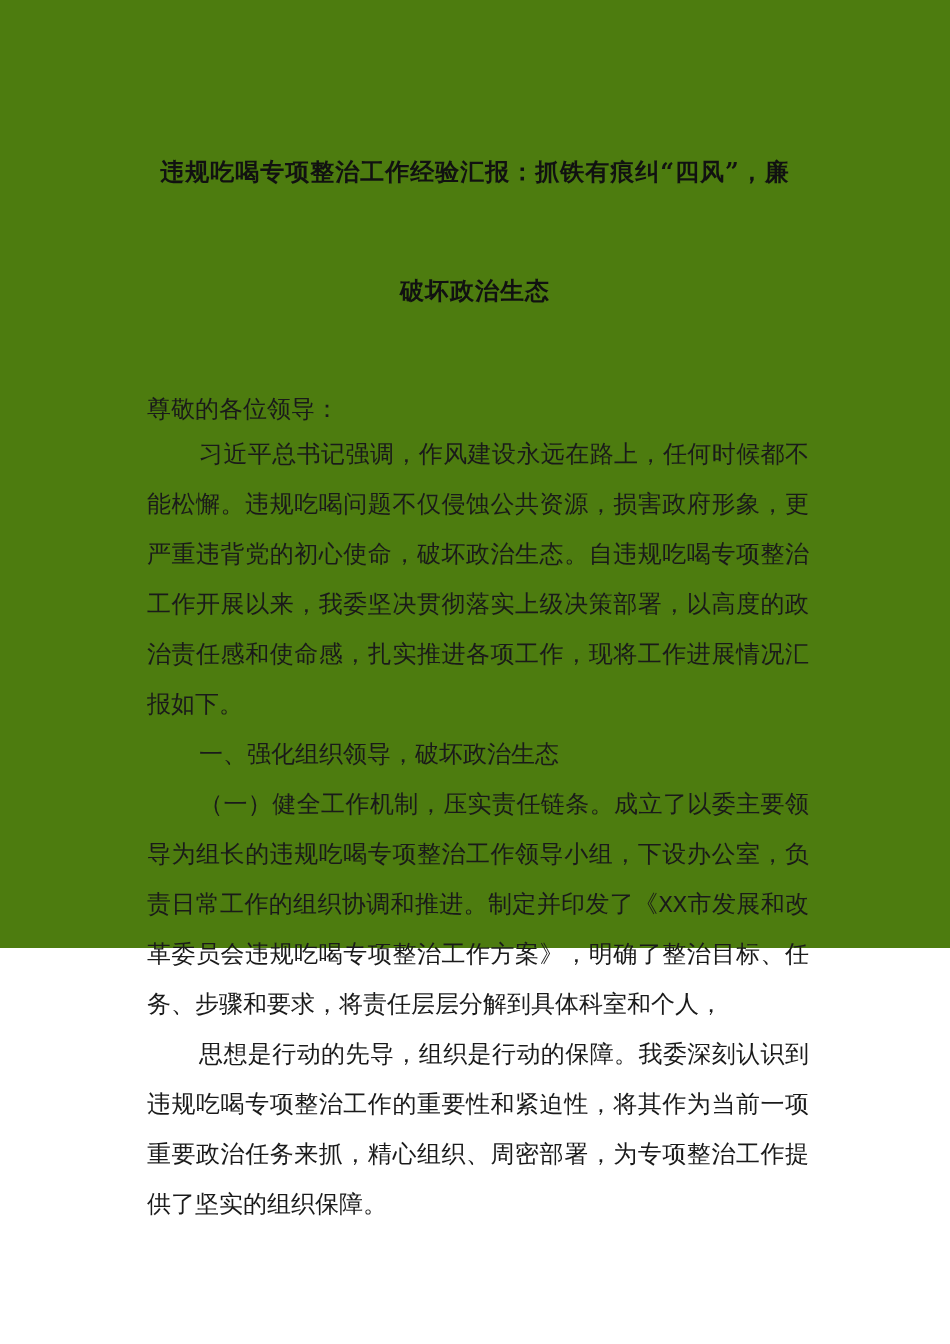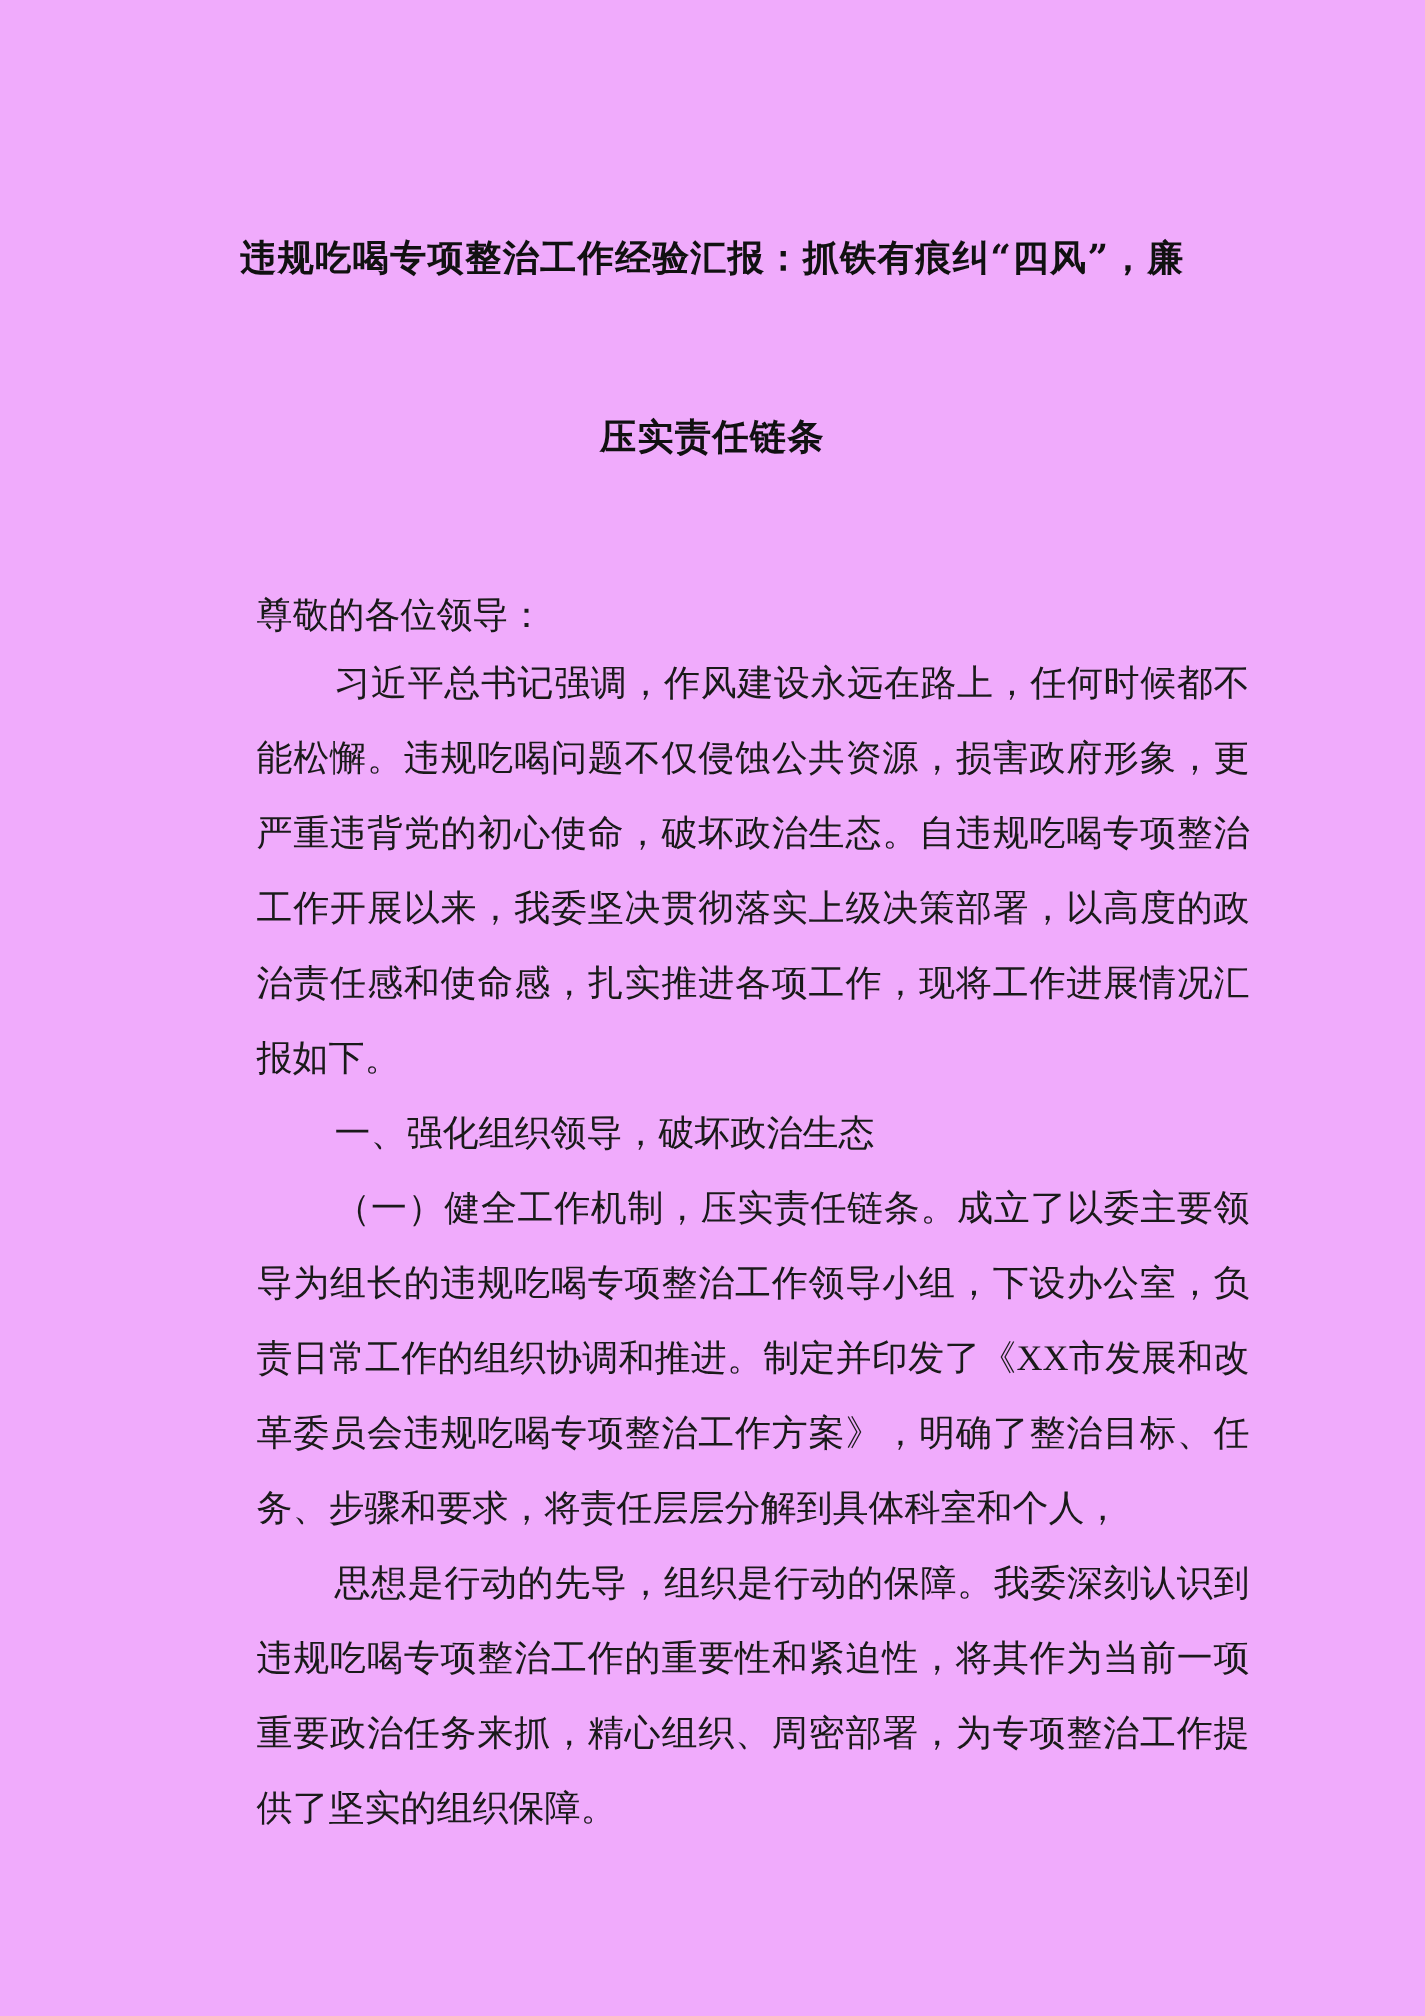--- a/index.html
+++ b/index.html
@@ -1,41 +1,41 @@
 <!DOCTYPE html>
 <html><head>
 <meta charset="utf-8">
 <style>
   html, body { margin: 0; padding: 0; background: #ffffff; }
   body { width: 950px; height: 1344px; position: relative; overflow: hidden; }
-  .page { position: absolute; left: 0; top: 0; width: 950px; height: 1344px; background: #f0abfc; }
+  .page { position: absolute; left: 0; top: 0; width: 950px; height: 948px; background: #4d7c0f; }
   .title {
     position: absolute; left: 0; width: 950px; text-align: center;
     font-family: "DejaVu Serif", "Liberation Serif", serif;
     font-weight: bold; font-size: 24px; color: #111; letter-spacing: 1px;
     white-space: nowrap;
   }
   .t1 { top: 156px; }
   .t2 { top: 275px; }
   .body-text {
     position: absolute; left: 147px; width: 662px;
-    font-family: Liberation Serif, serif;
-    font-size: 24px; color: #1a1a1a; line-height: 50px; margin-left: 24px;
+    font-family: Liberation Mono, monospace;
+    font-size: 24px; color: #1a1a1a; line-height: 50px;
   }
   .para { margin: 0; text-align: justify; text-align-last: left; }
   .indent { text-indent: 52px; }
   .salutation { top: 386px; }
   .content { top: 431px; }
 </style>
 </head>
 <body>
 
 <div class="page">
   <div class="title t1">违规吃喝专项整治工作经验汇报：抓铁有痕纠“四风”，廉</div>
-  <div class="title t2">压实责任链条</div>
+  <div class="title t2">破坏政治生态</div>
 
   <div class="body-text salutation">尊敬的各位领导：</div>
 
   <div class="body-text content">
     <p class="para indent">习近平总书记强调，作风建设永远在路上，任何时候都不能松懈。违规吃喝问题不仅侵蚀公共资源，损害政府形象，更严重违背党的初心使命，破坏政治生态。自违规吃喝专项整治工作开展以来，我委坚决贯彻落实上级决策部署，以高度的政治责任感和使命感，扎实推进各项工作，现将工作进展情况汇报如下。</p>
     <p class="para indent">一、强化组织领导，破坏政治生态</p>
     <p class="para indent">（一）健全工作机制，压实责任链条。成立了以委主要领导为组长的违规吃喝专项整治工作领导小组，下设办公室，负责日常工作的组织协调和推进。制定并印发了《XX市发展和改革委员会违规吃喝专项整治工作方案》，明确了整治目标、任务、步骤和要求，将责任层层分解到具体科室和个人，</p>
     <p class="para indent">思想是行动的先导，组织是行动的保障。我委深刻认识到违规吃喝专项整治工作的重要性和紧迫性，将其作为当前一项重要政治任务来抓，精心组织、周密部署，为专项整治工作提供了坚实的组织保障。</p>
   </div>
 </div>

